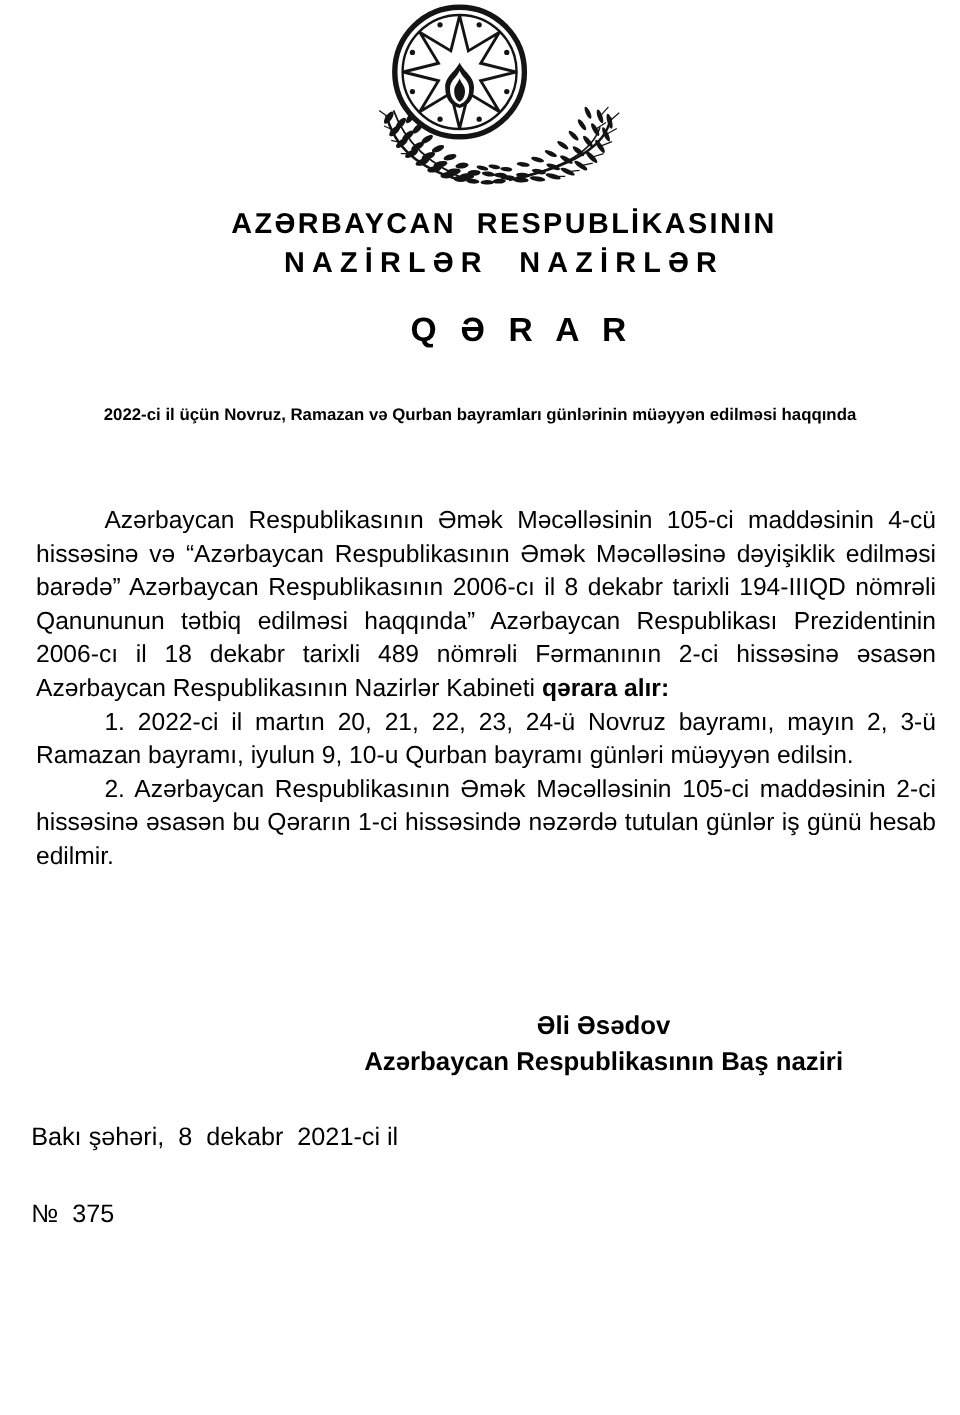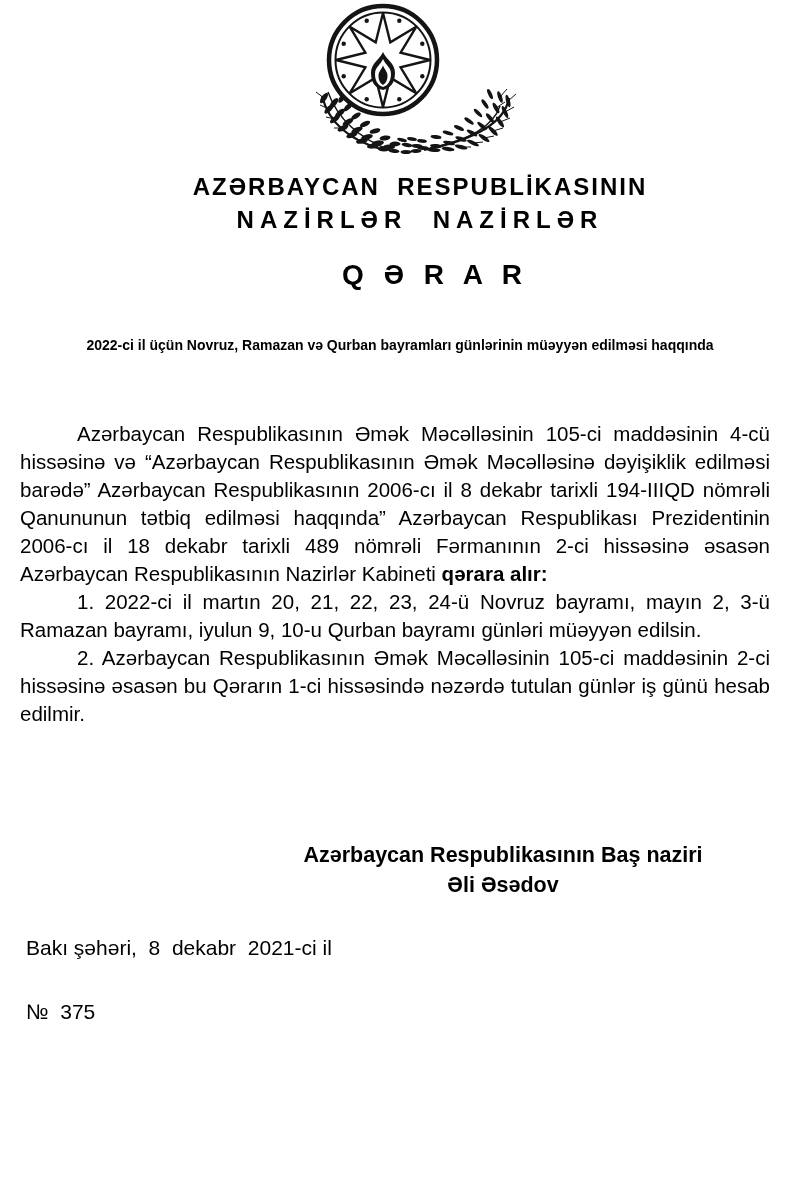--- a/index.html
+++ b/index.html
@@ -26,21 +26,21 @@
     text-align: center; font-weight: bold; font-size: 28px;
     letter-spacing: 6px; white-space: pre-wrap; margin-left: 35px;
   }
 
   .doc-title {
     position: absolute; top: 333px; left: 70px; right: 70px;
     text-align: center; font-weight: bold; font-size: 14px; line-height: 24px;
   }
 
   .body-block {
-    position: absolute; top: 420px; left: 20px; width: 750px;
+    position: absolute; top: 420px; left: 30px; width: 750px;
     font-size: 20.5px; line-height: 28px; text-align: justify;
   }
   .para { margin: 0; text-indent: 57px; }
   .para b { font-weight: bold; }
 
   .signature {
     position: absolute; top: 840px; left: 263px; width: 480px;
     text-align: center; font-weight: bold; font-size: 21.5px; line-height: 30px;
   }
 
@@ -176,20 +176,20 @@
 
   <div class="doc-title">2022-ci il üçün Novruz, Ramazan və Qurban bayramları günlərinin müəyyən edilməsi haqqında</div>
 
   <div class="body-block">
     <p class="para"><span>Azərbaycan Respublikasının Əmək Məcəlləsinin 105-ci maddəsinin 4-cü hissəsinə və “Azərbaycan Respublikasının Əmək Məcəlləsinə dəyişiklik edilməsi barədə” Azərbaycan Respublikasının 2006-cı il 8 dekabr tarixli 194-IIIQD nömrəli Qanununun tətbiq edilməsi haqqında” Azərbaycan Respublikası Prezidentinin 2006-cı il 18 dekabr tarixli 489 nömrəli Fərmanının 2-ci hissəsinə əsasən Azərbaycan Respublikasının Nazirlər Kabineti </span><b>qərara alır:</b></p>
     <p class="para">1. 2022-ci il martın 20, 21, 22, 23, 24-ü Novruz bayramı, mayın 2, 3-ü Ramazan bayramı, iyulun 9, 10-u Qurban bayramı günləri müəyyən edilsin.</p>
     <p class="para">2. Azərbaycan Respublikasının Əmək Məcəlləsinin 105-ci maddəsinin 2-ci hissəsinə əsasən bu Qərarın 1-ci hissəsində nəzərdə tutulan günlər iş günü hesab edilmir.</p>
   </div>
 
   <div class="signature">
+    <div>Əli Əsədov</div>
     <div>Azərbaycan Respublikasının Baş naziri</div>
-    <div>Əli Əsədov</div>
   </div>
 
   <div class="place-date">Bakı şəhəri,  8  dekabr  2021-ci il</div>
   <div class="doc-number">№  375</div>
 
 </div>
 
 </body></html>

